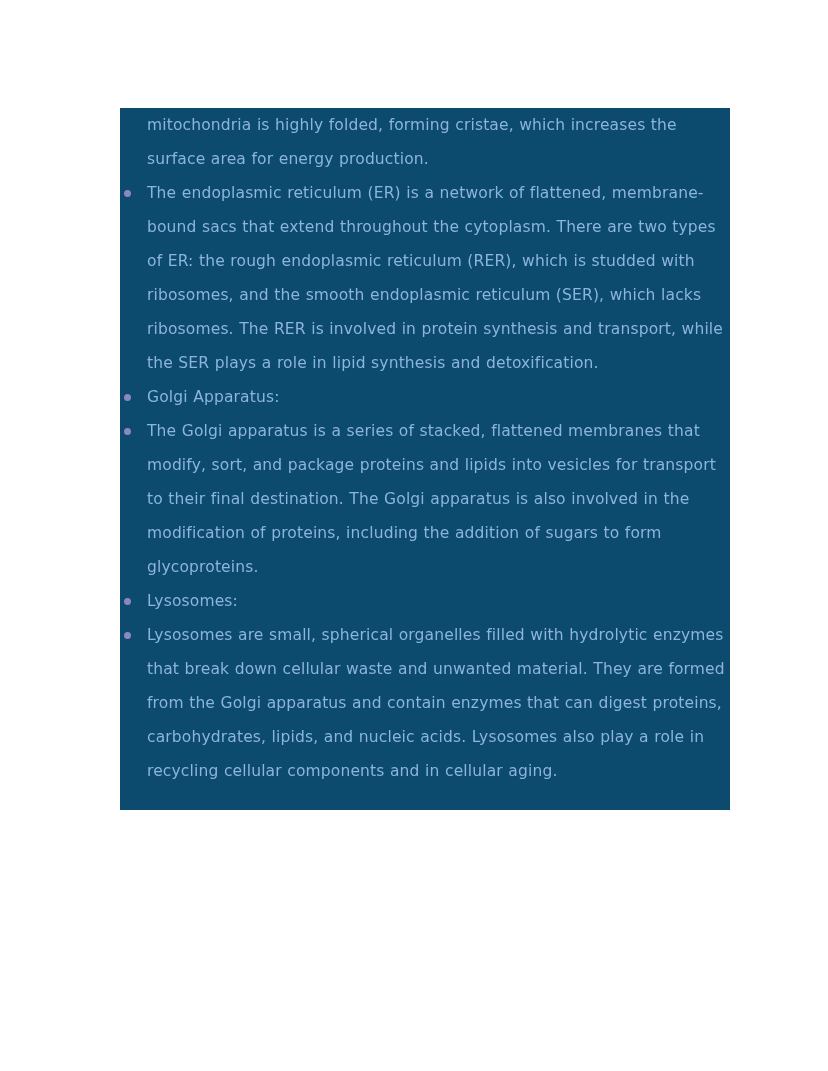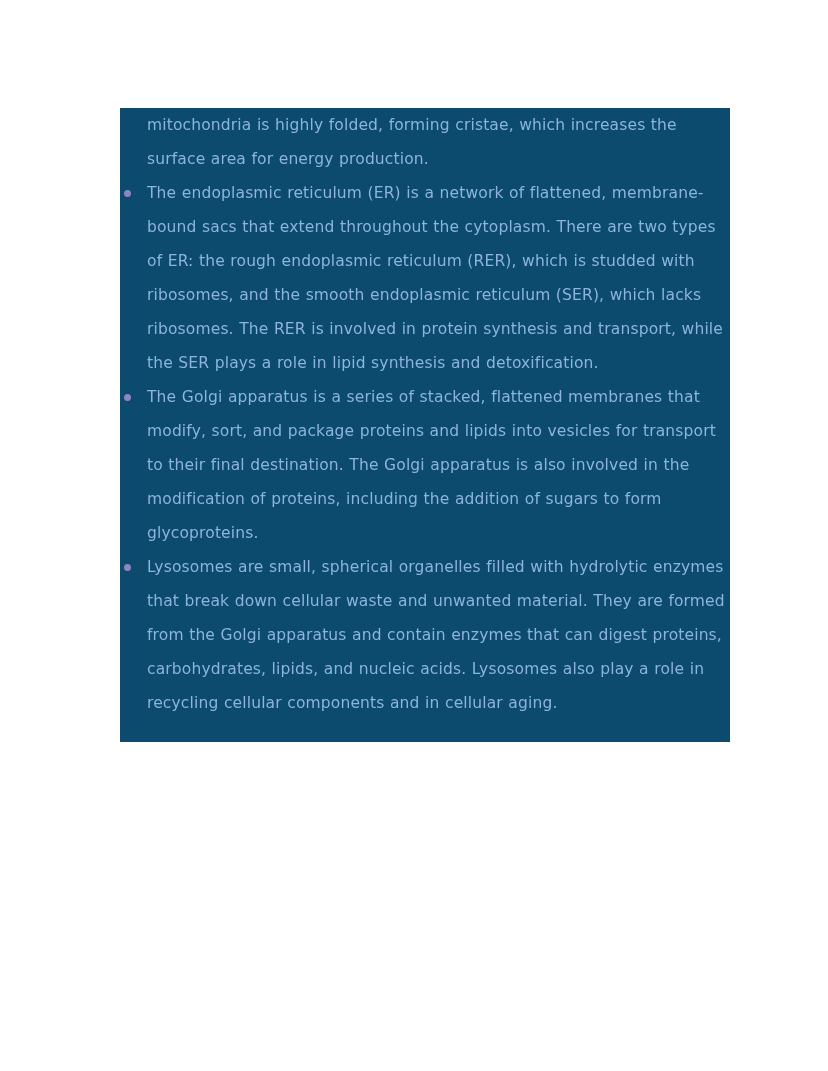--- a/index.html
+++ b/index.html
@@ -79,26 +79,34 @@
     <li class="para">
       <span class="bullet-text">mitochondria is highly folded, forming cristae, which increases the surface area for energy production.</span>
     </li>
 
 
     <li class="bullet-item">
       <span class="bullet-dot"></span>
       <span class="bullet-text">The endoplasmic reticulum (ER) is a network of flattened, membrane-bound sacs that extend throughout the cytoplasm. There are two types of ER: the rough endoplasmic reticulum (RER), which is studded with ribosomes, and the smooth endoplasmic reticulum (SER), which lacks ribosomes. The RER is involved in protein synthesis and transport, while the SER plays a role in lipid synthesis and detoxification.</span>
     </li>
 
+    <li class="bullet-item">
+      <span class="bullet-dot"></span>
+      <span class="bullet-text">Golgi Apparatus:</span>
+    </li>
 
     <li class="bullet-item">
       <span class="bullet-dot"></span>
       <span class="bullet-text">The Golgi apparatus is a series of stacked, flattened membranes that modify, sort, and package proteins and lipids into vesicles for transport to their final destination. The Golgi apparatus is also involved in the modification of proteins, including the addition of sugars to form glycoproteins.</span>
     </li>
 
+    <li class="bullet-item">
+      <span class="bullet-dot"></span>
+      <span class="bullet-text">Lysosomes:</span>
+    </li>
 
     <li class="bullet-item">
       <span class="bullet-dot"></span>
       <span class="bullet-text">Lysosomes are small, spherical organelles filled with hydrolytic enzymes that break down cellular waste and unwanted material. They are formed from the Golgi apparatus and contain enzymes that can digest proteins, carbohydrates, lipids, and nucleic acids. Lysosomes also play a role in recycling cellular components and in cellular aging.</span>
     </li>
 
   </ul>
 </div>
 
 </body></html>

